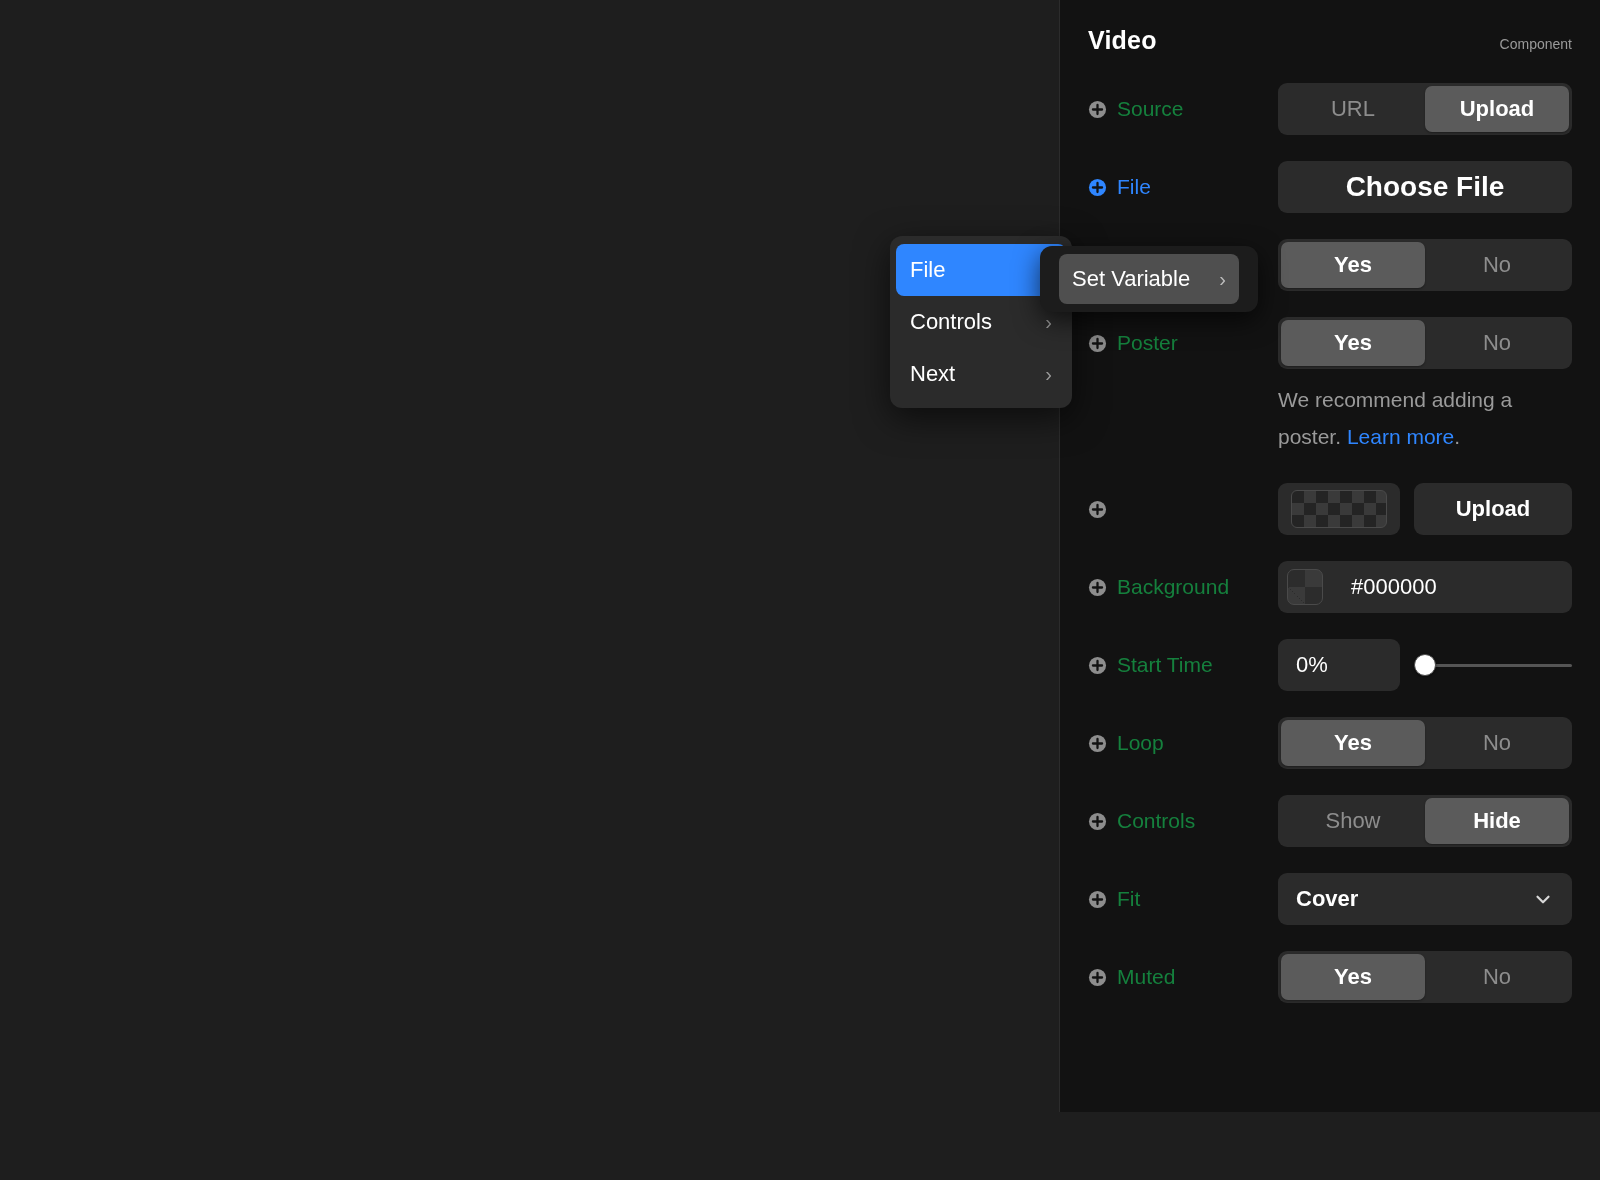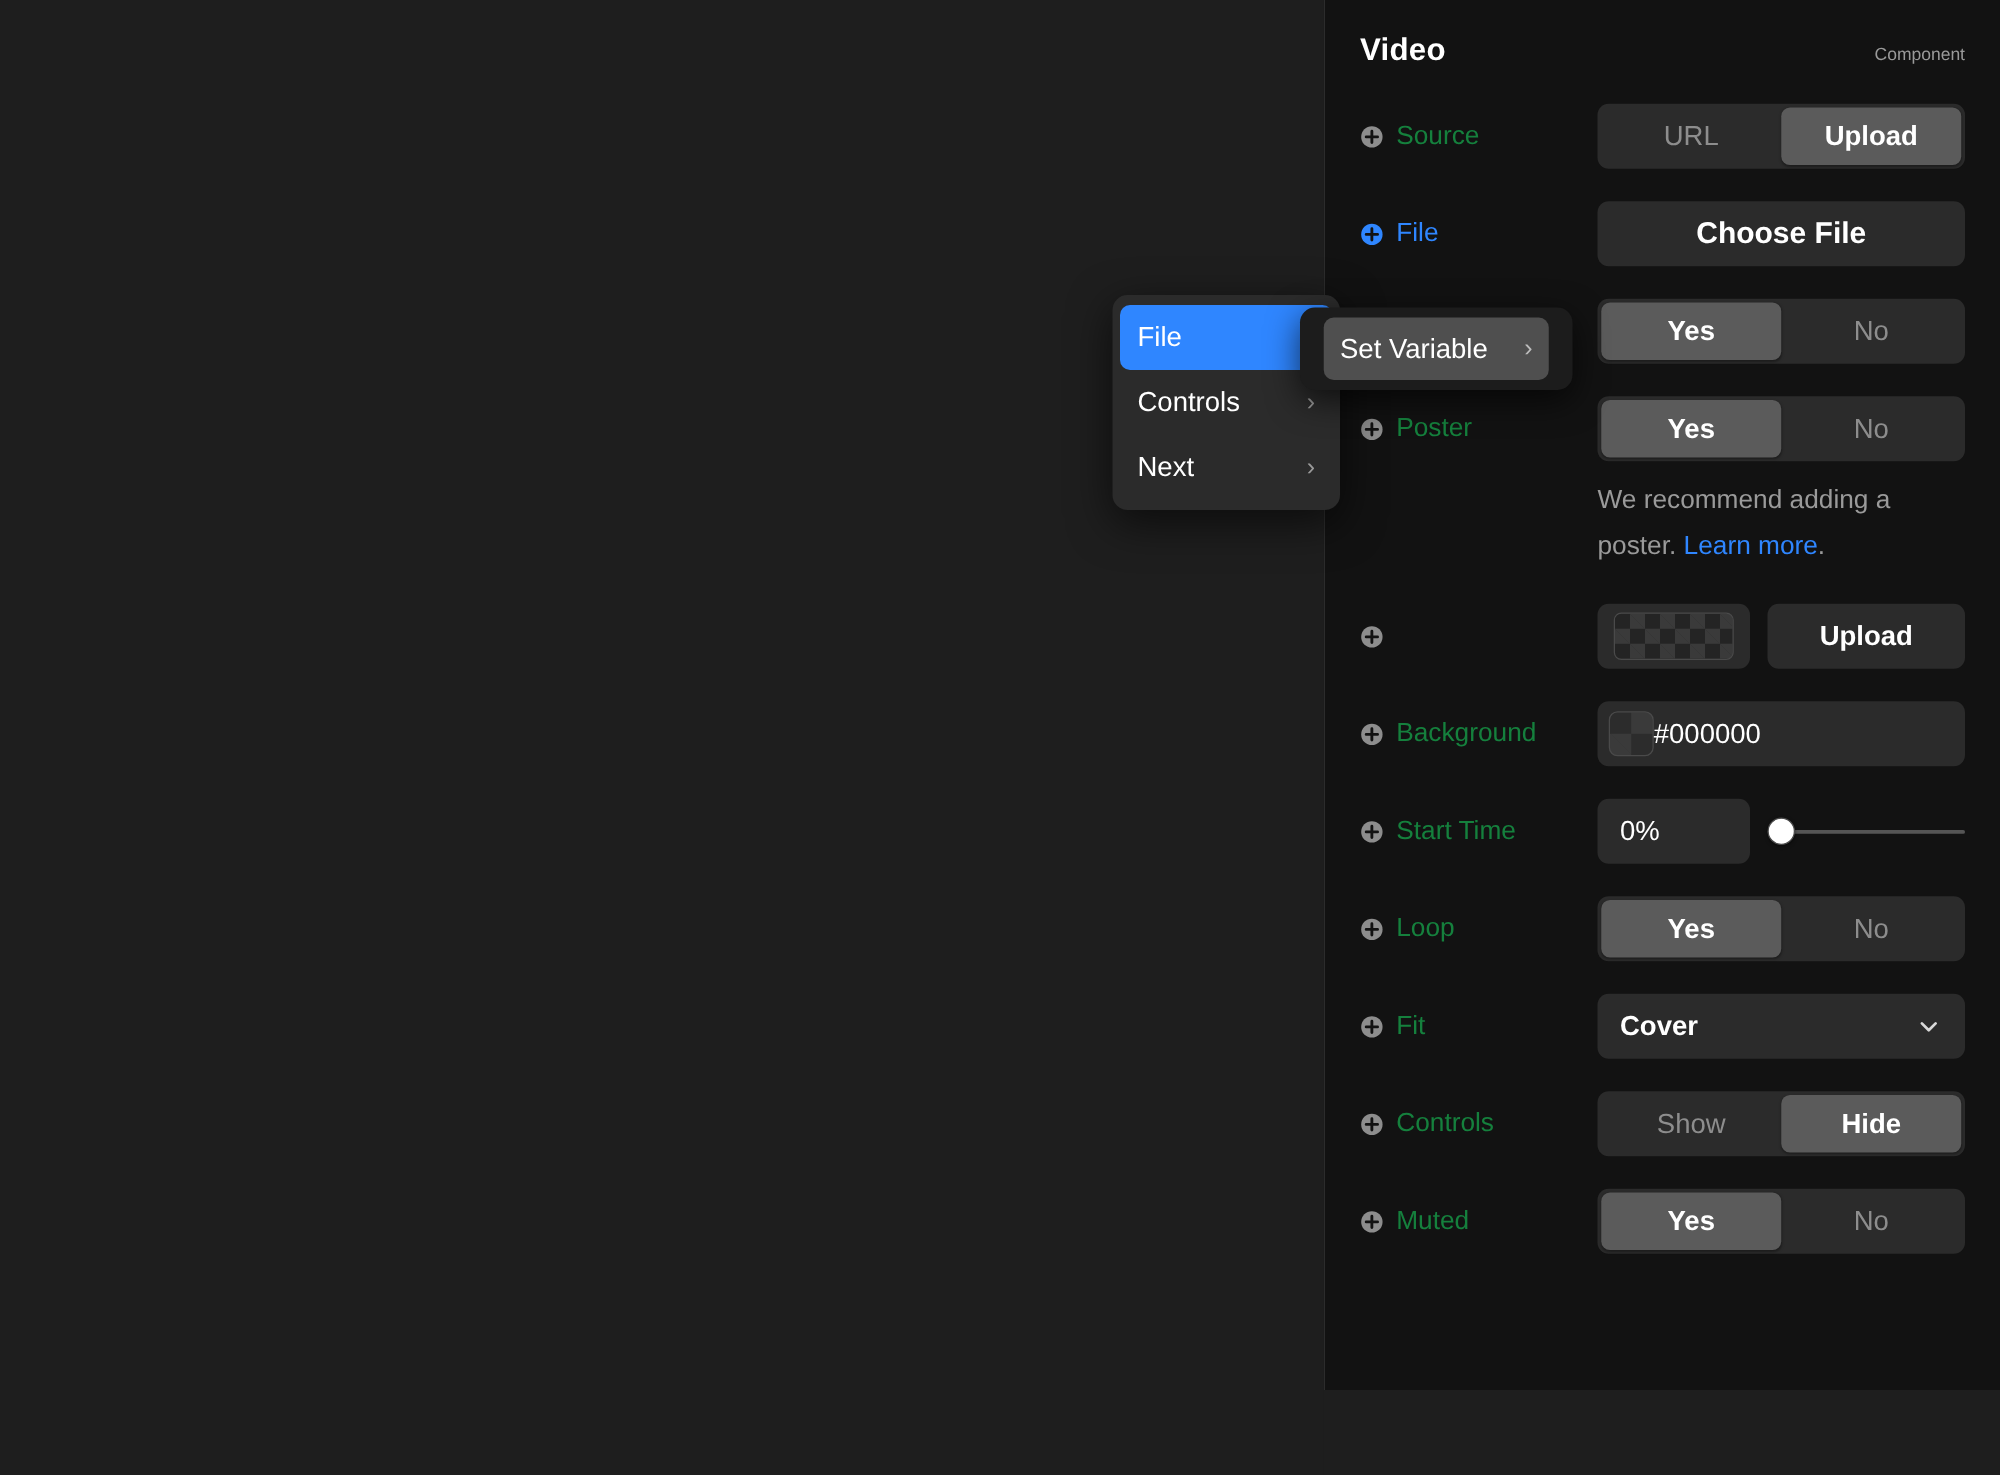--- a/index.html
+++ b/index.html
@@ -62,21 +62,21 @@
   }
   .segment .seg.active {
     background: #5b5b5b; color: #ffffff; font-weight: bold;
     box-shadow: 0 1px 2px rgba(0,0,0,.35);
   }
 
   
   .wide-btn {
     width: 100%; height: 52px; background: #2b2b2b; border-radius: 9px;
     display: flex; align-items: center; justify-content: center;
-    color: #ffffff; font-size: 24px; font-weight: bold;
+    color: #ffffff; font-size: 28px; font-weight: bold;
   }
 
   
   .input-box {
     height: 52px; background: #2b2b2b; border-radius: 9px;
     display: flex; align-items: center; padding: 0 18px;
     color: #ffffff; font-size: 22px;
   }
   .input-box.num { width: 122px; }
 
@@ -114,21 +114,21 @@
     border: 1px solid #4a4a4a;
     background-image:
       linear-gradient(45deg, #3a3a3a 25%, transparent 25%, transparent 75%, #3a3a3a 75%),
       linear-gradient(45deg, #3a3a3a 25%, transparent 25%, transparent 75%, #3a3a3a 75%);
     background-size: 34px 34px;
     background-position: 0 0, 17px 17px;
     background-color: #2c2c2c;
   }
   .color-field {
     flex: 1; height: 52px; background: #2b2b2b; border-radius: 9px;
-    display: flex; align-items: center; gap: 0; padding: 0 9px;
+    display: flex; align-items: center; gap: 28px; padding: 0 9px;
   }
   .color-field .hexval { color: #ffffff; font-size: 22px; }
 
   
   .icon-toggle {
     display: flex; background: #2b2b2b; border-radius: 9px;
     height: 52px; padding: 3px; flex: none; width: 124px;
   }
   .icon-toggle .ibtn {
     flex: 1; display: flex; align-items: center; justify-content: center;
@@ -322,54 +322,54 @@
         </div>
       </div>
     </div>
 
     <div class="row">
       <div class="label-cell">
         <svg class="plus-icon" viewBox="0 0 20 20">
           <circle cx="10" cy="10" r="9" fill="#8d8d8d"></circle>
           <path d="M10 5.2v9.6M5.2 10h9.6" stroke="#121212" stroke-width="2.4" stroke-linecap="round"></path>
         </svg>
+        <span>Controls</span>
+      </div>
+      <div class="ctrl-cell">
+        <div class="segment">
+          <div class="seg">Show</div>
+          <div class="seg active">Hide</div>
+        </div>
+      </div>
+    </div>
+
+    <div class="row">
+      <div class="label-cell">
+        <svg class="plus-icon" viewBox="0 0 20 20">
+          <circle cx="10" cy="10" r="9" fill="#8d8d8d"></circle>
+          <path d="M10 5.2v9.6M5.2 10h9.6" stroke="#121212" stroke-width="2.4" stroke-linecap="round"></path>
+        </svg>
         <span>Fit</span>
       </div>
       <div class="ctrl-cell">
         <div class="select">
           <span>Cover</span>
           <svg width="22" height="22" viewBox="0 0 24 24">
             <path d="M6 9.5l6 6 6-6" fill="none" stroke="#d8d8d8" stroke-width="2.4" stroke-linecap="round" stroke-linejoin="round"></path>
           </svg>
         </div>
       </div>
     </div>
 
     <div class="row">
       <div class="label-cell">
         <svg class="plus-icon" viewBox="0 0 20 20">
           <circle cx="10" cy="10" r="9" fill="#8d8d8d"></circle>
           <path d="M10 5.2v9.6M5.2 10h9.6" stroke="#121212" stroke-width="2.4" stroke-linecap="round"></path>
         </svg>
-        <span>Controls</span>
-      </div>
-      <div class="ctrl-cell">
-        <div class="segment">
-          <div class="seg">Show</div>
-          <div class="seg active">Hide</div>
-        </div>
-      </div>
-    </div>
-
-    <div class="row">
-      <div class="label-cell">
-        <svg class="plus-icon" viewBox="0 0 20 20">
-          <circle cx="10" cy="10" r="9" fill="#8d8d8d"></circle>
-          <path d="M10 5.2v9.6M5.2 10h9.6" stroke="#121212" stroke-width="2.4" stroke-linecap="round"></path>
-        </svg>
         <span>Muted</span>
       </div>
       <div class="ctrl-cell">
         <div class="segment">
           <div class="seg active">Yes</div>
           <div class="seg">No</div>
         </div>
       </div>
     </div>
 

